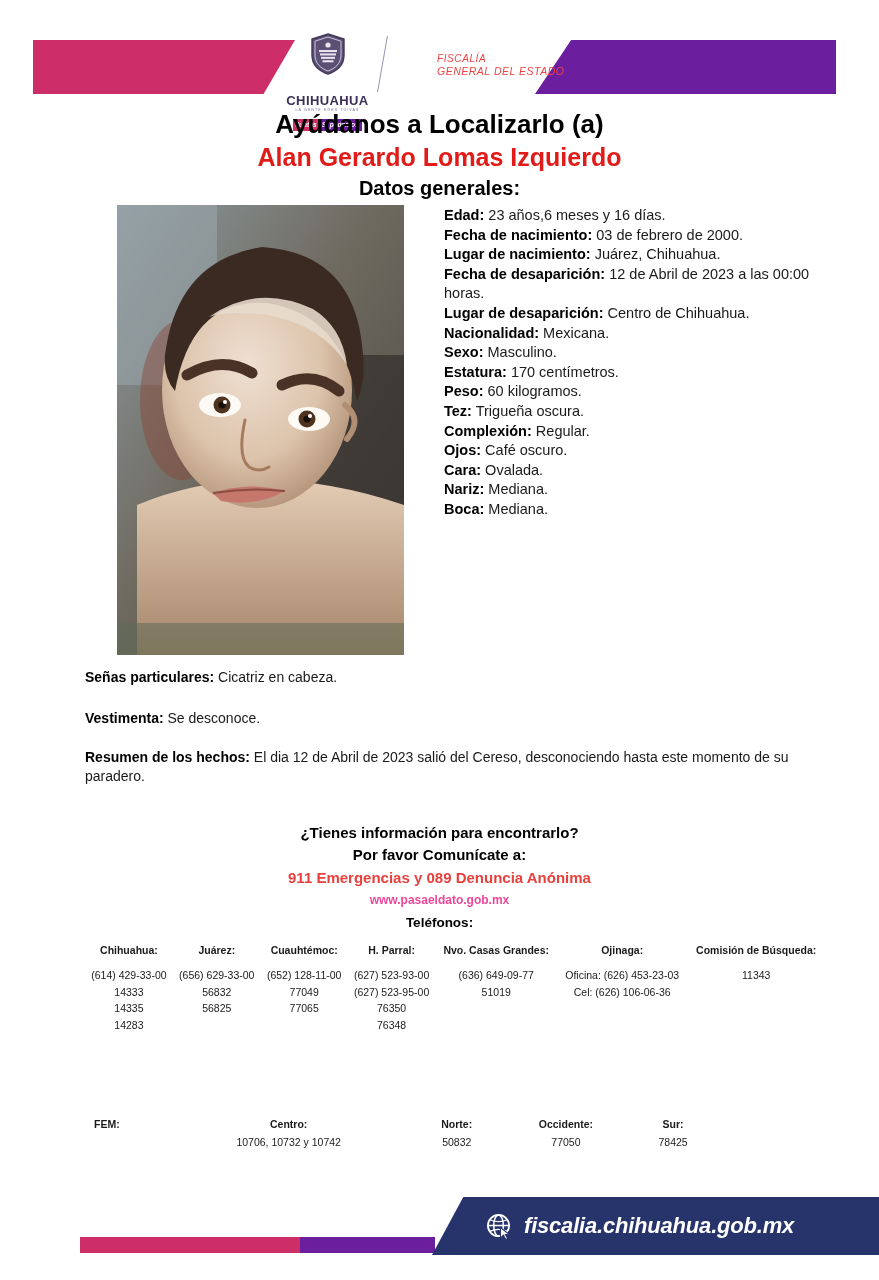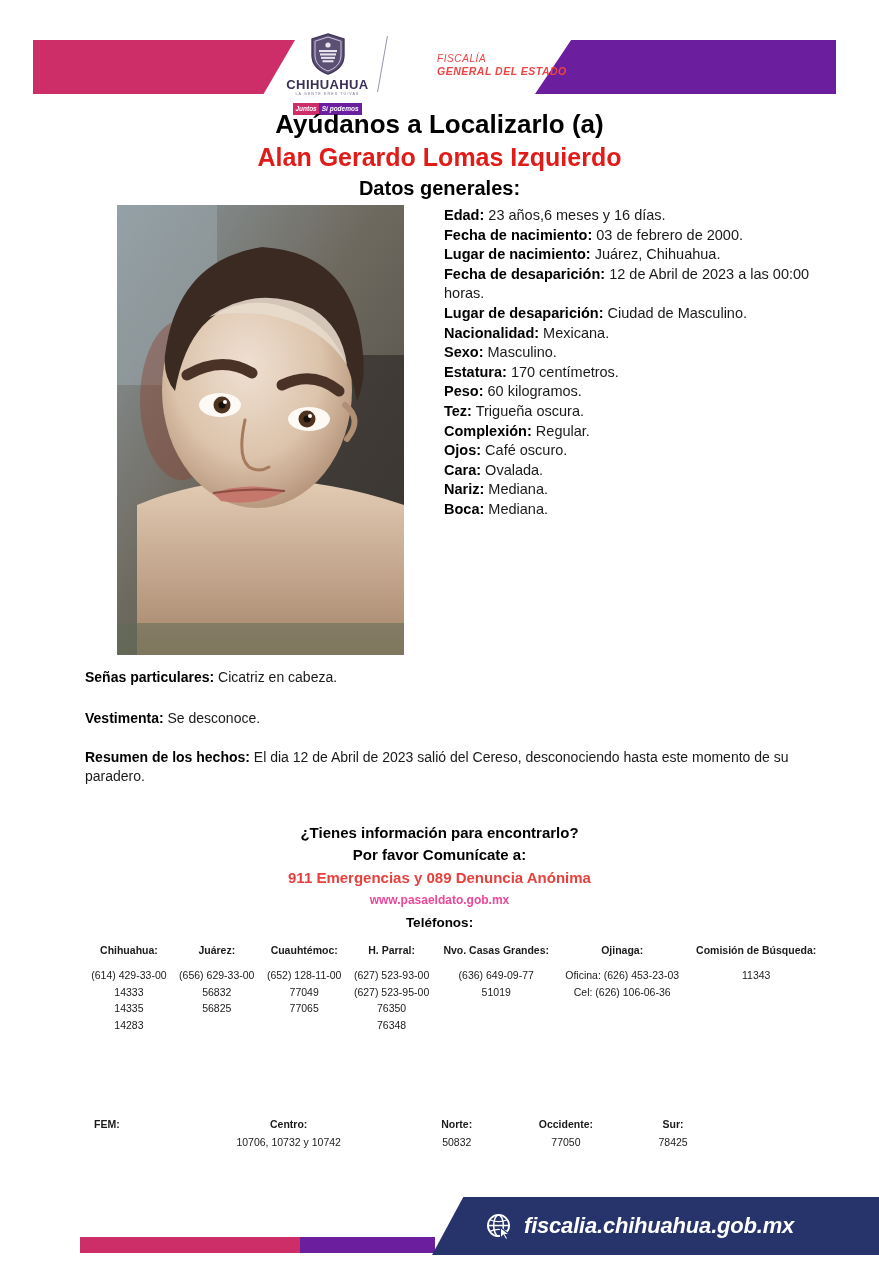--- a/index.html
+++ b/index.html
@@ -47,21 +47,21 @@
     width: 36px; height: 42px;
     margin: 0 auto;
     display: block;
   }
   .logo-word {
     font-size: 13px;
     font-weight: bold;
     letter-spacing: .4px;
     color: #3b2f55;
     line-height: 13px;
-    margin-top: 3px;
+    margin-top: 19px;
   }
   .logo-sub {
     font-size: 3.6px;
     letter-spacing: 1.1px;
     color: #7a6f90;
     line-height: 6px;
   }
   .logo-tag {
     margin-top: 2px;
     display: inline-block;
@@ -99,21 +99,21 @@
     color: #ef4444;
     margin-left: 42px;
   }
   .fiscalia-1 {
     font-size: 10px;
     letter-spacing: .6px;
     line-height: 13px;
   }
   .fiscalia-2 {
     font-size: 10.5px;
-    font-weight: bold;
+    font-weight: normal;
     letter-spacing: .5px;
     line-height: 13px;
   }
 
   
   .title-main {
     position: absolute;
     top: 109px; left: 0; width: 879px;
     text-align: center;
     font-size: 26px;
@@ -350,21 +350,21 @@
     <path d="M228 200 q18 14 2 34" stroke="#b08f74" stroke-width="6" fill="none" stroke-linecap="round"></path>
     <rect x="0" y="418" width="287" height="32" fill="#5e6a54" opacity=".55"></rect>
   </svg>
 </div>
 
 <div class="data-list">
   <p class="row"><b>Edad:</b> <span>23 años,6 meses y 16 días.</span></p>
   <p class="row"><b>Fecha de nacimiento:</b> <span>03 de febrero de 2000.</span></p>
   <p class="row"><b>Lugar de nacimiento:</b> <span>Juárez, Chihuahua.</span></p>
   <p class="row"><b>Fecha de desaparición:</b> <span>12 de Abril de 2023 a las 00:00 horas.</span></p>
-  <p class="row"><b>Lugar de desaparición:</b> <span>Ciudad de Masculino.</span></p>
+  <p class="row"><b>Lugar de desaparición:</b> <span>Centro de Chihuahua.</span></p>
   <p class="row"><b>Nacionalidad:</b> <span>Mexicana.</span></p>
   <p class="row"><b>Sexo:</b> <span>Masculino.</span></p>
   <p class="row"><b>Estatura:</b> <span>170 centímetros.</span></p>
   <p class="row"><b>Peso:</b> <span>60 kilogramos.</span></p>
   <p class="row"><b>Tez:</b> <span>Trigueña oscura.</span></p>
   <p class="row"><b>Complexión:</b> <span>Regular.</span></p>
   <p class="row"><b>Ojos:</b> <span>Café oscuro.</span></p>
   <p class="row"><b>Cara:</b> <span>Ovalada.</span></p>
   <p class="row"><b>Nariz:</b> <span>Mediana.</span></p>
   <p class="row"><b>Boca:</b> <span>Mediana.</span></p>

